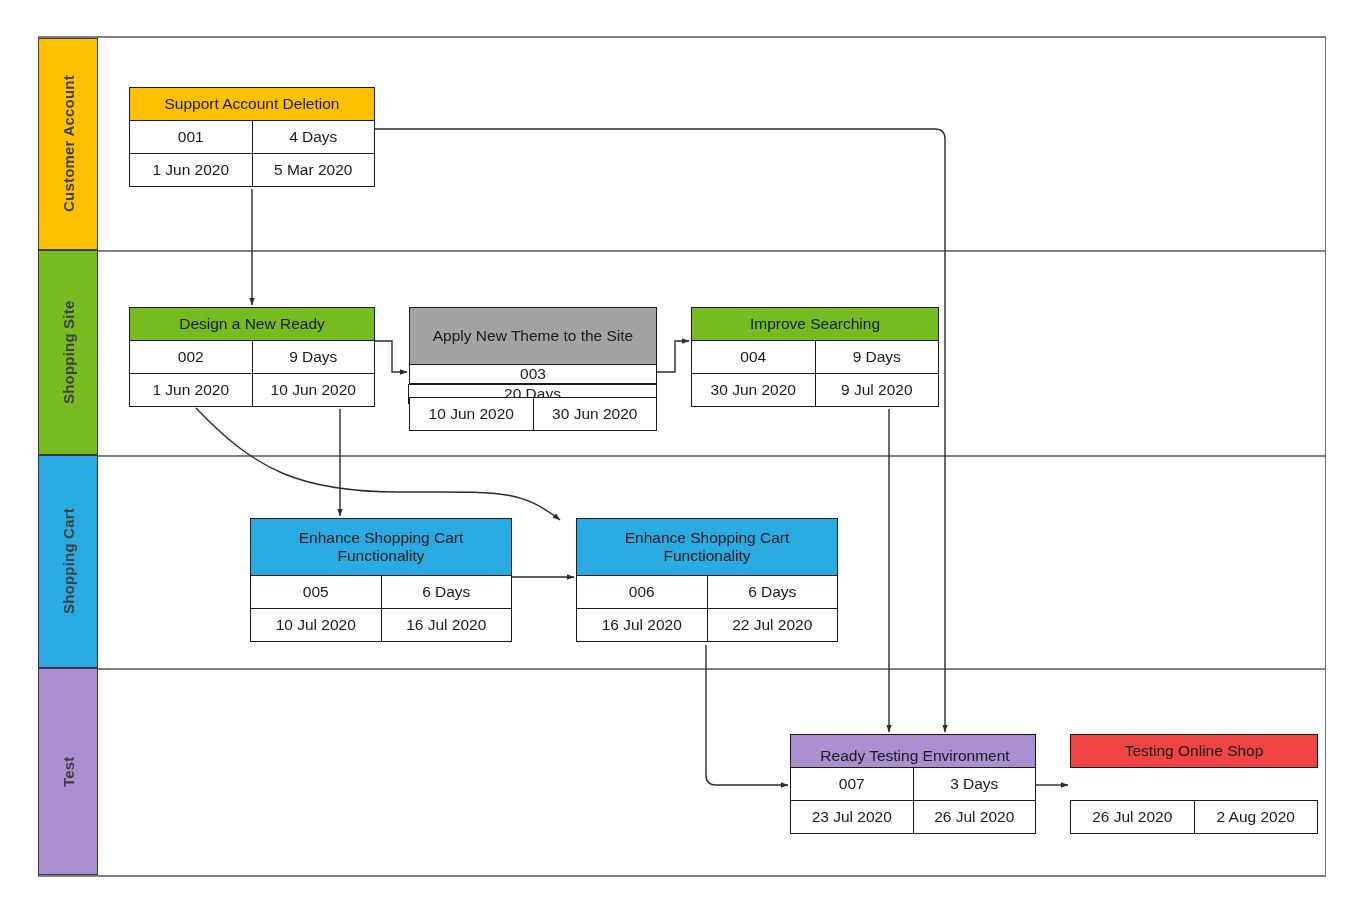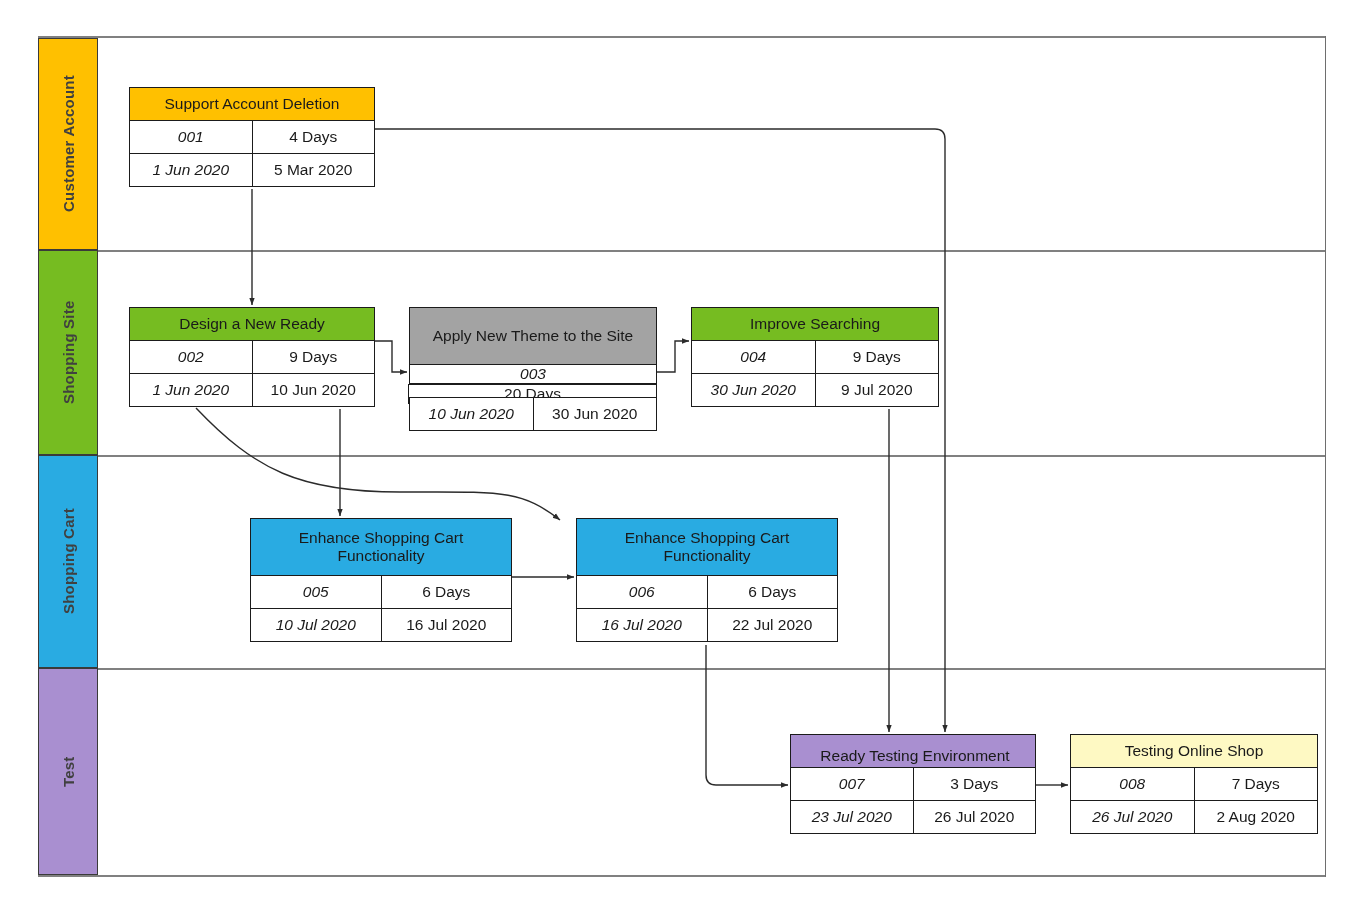--- a/index.html
+++ b/index.html
@@ -42,21 +42,21 @@
   }
   .task .cell{
     box-sizing:border-box;
     border:1px solid #1b1b1b;
     background:#ffffff;
     display:flex;align-items:center;justify-content:center;
     font-size:15.5px;color:#1a1a1a;
     flex:1 1 50%;
     margin-left:-1px;
   }
-  .task .cell:first-child{margin-left:0;font-style:italic;}
+  .task .cell:first-child{margin-left:0;}
   .task .row.r2{border-top:0;}
 
   
   #wires{position:absolute;left:0;top:0;width:1363px;height:918px;pointer-events:none;}
 </style>
 </head>
 <body>
 
 <div id="canvas">
 
@@ -179,23 +179,19 @@
       <div class="row r1" style="top: 33px; height: 34px;">
         <div class="cell">007</div>
         <div class="cell">3 Days</div>
       </div>
       <div class="row r2" style="top: 66px; height: 34px;">
         <div class="cell">23 Jul 2020</div>
         <div class="cell">26 Jul 2020</div>
       </div>
     </div>
     <div class="task" style="left: 1070px; top: 734px; width: 248px; height: 102px;">
-      <div class="hdr" style="height: 34px; background: #fef9c3;">Testing Online Shop</div>
-      <div class="row r1" style="top: 33px; height: 34px;">
-        <div class="cell">008</div>
-        <div class="cell">7 Days</div>
-      </div>
+      <div class="hdr" style="height: 34px; background: #ef4444;">Testing Online Shop</div>
       <div class="row r2" style="top: 66px; height: 34px;">
         <div class="cell">26 Jul 2020</div>
         <div class="cell">2 Aug 2020</div>
       </div>
     </div>
   </div>
 
 </body></html>

